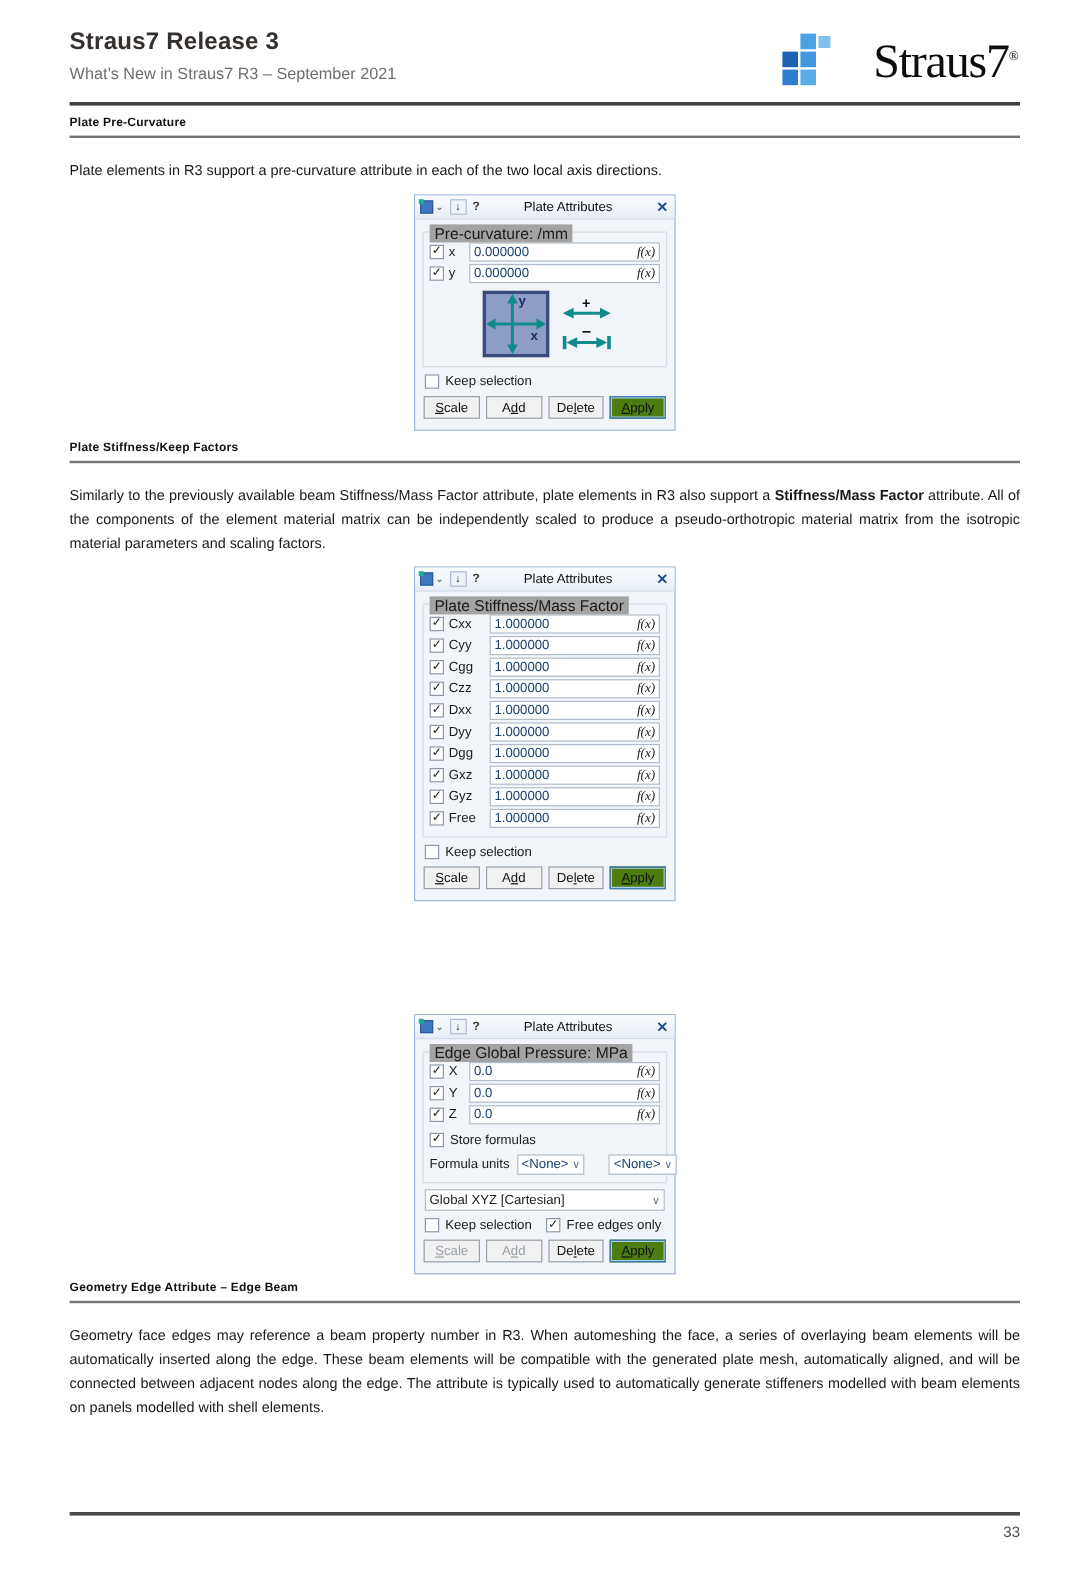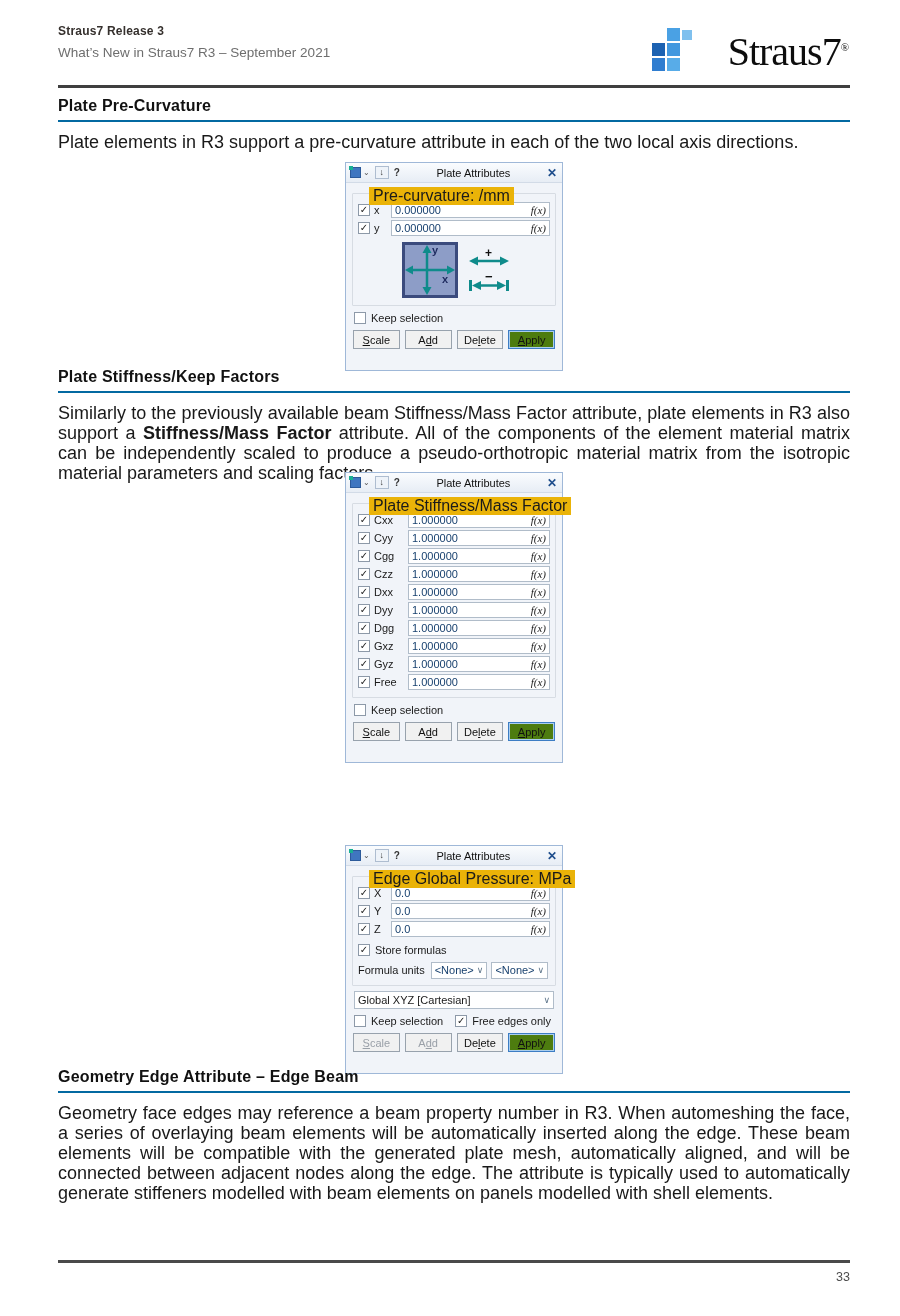--- a/index.html
+++ b/index.html
@@ -1,50 +1,50 @@
 <!DOCTYPE html>
 <html><head>
 <meta charset="utf-8">
 <style>
   * { margin:0; padding:0; box-sizing:border-box; }
   body { width:900px; height:1316px; background:#ffffff; font-family:"Liberation Sans", sans-serif; color:#1c1c1c; position:relative; }
   .page { position:absolute; inset:0; background:#fff; overflow:hidden; }
 
   
   .header { position:absolute; left:58px; top:24px; }
-  .doc-title { font-size:12px; font-weight:bold; color:#35302d; letter-spacing:.2px; }
+  .doc-title { font-size:20px; font-weight:bold; color:#35302d; letter-spacing:.2px; }
   .doc-subtitle { font-size:13.5px; color:#6e6e6e; margin-top:7px; }
   .logo { position:absolute; right:52px; top:24px; display:flex; align-items:flex-start;gap:28px; }
   .logo-squares { position:relative; width:46px; height:46px; margin-right:3px; margin-top:4px; }
   .sq { position:absolute; }
   .logo-word { font-family:"Liberation Serif", serif; font-size:40px; color:#0d0d0d; letter-spacing:-1px; line-height:46px; }
   .logo-reg { font-size:11px; vertical-align:super; color:#0d0d0d; }
   .header-rule { position:absolute; left:58px; right:50px; top:85px; height:3px; background:#3f3f3f; }
 
   
-  .section-heading { position:absolute; left:58px; right:50px; font-size:16px; font-weight:bold; color:#111; padding-bottom:5px; border-bottom:2px solid #0369a1; letter-spacing:.2px; }
-  .para { position:absolute; left:58px; right:50px; font-size:18px; line-height:20px; text-align:justify; color:#191919; }
+  .section-heading { position:absolute; left:58px; right:50px; font-size:10px; font-weight:bold; color:#111; padding-bottom:5px; border-bottom:2px solid #737373; letter-spacing:.2px; }
+  .para { position:absolute; left:58px; right:50px; font-size:12px; line-height:20px; text-align:justify; color:#191919; }
 
   
   .footer-rule { position:absolute; left:58px; right:50px; top:1260px; height:3px; background:#4a4a4a; }
   .page-num { position:absolute; right:50px; top:1270px; font-size:12.5px; color:#4d4d4d; }
 
   
   .dialog { position:absolute; left:345px; width:218px; background:#f1f4f9; border:1px solid #9fb8d8; font-size:11px; color:#1a1a1a; }
   .titlebar { height:20px; display:flex; align-items:center; padding:0 5px 0 4px; background:linear-gradient(#fafcfe,#e7edf5); border-bottom:1px solid #d2dbe7; }
   .app-icon { position:relative; width:11px; height:11px; background:#3f76c0; border:1px solid #2c5a9a; margin-right:2px; }
   .app-icon::before { content:""; position:absolute; left:-2px; top:-2px; width:4px; height:4px; background:#19b094; }
   .tb-chev { font-size:8px; color:#555; margin-right:5px; line-height:1; }
   .dock-icon { width:14px; height:13px; border:1px solid #aebdd0; background:#eef3f9; color:#333; font-size:9px; line-height:11px; text-align:center; margin-right:5px; }
   .help-icon { font-size:10px; font-weight:bold; color:#333; }
   .tb-title { flex:1; text-align:center; font-size:11px; color:#111; }
   .close-x { color:#1f4e8c; font-weight:bold; font-size:12px; line-height:1; }
 
   .grp { margin:10px 6px 4px; border:1px solid #d7dce3; padding:8px 5px 5px; position:relative; border-radius:1px; }
-  .grp-label { position:absolute; top:-7px; left:16px; background:#eab308; padding:0 4px; font-size:16px; color:#1a1a1a; white-space:nowrap; }
+  .grp-label { position:absolute; top:-7px; left:5px; background:#a3a3a3; padding:0 4px; font-size:13px; color:#1a1a1a; white-space:nowrap; }
 
   .row { display:flex; align-items:center; margin:0 0 2px; height:16px; }
   .cb { width:12px; height:12px; background:#fff; border:1px solid #8d99a8; display:inline-flex; align-items:center; justify-content:center; font-size:10px; line-height:1; color:#222; flex:0 0 auto; }
   .cb.empty { color:transparent; }
   .row-label { margin:0 4px 0 4px; white-space:nowrap; }
   .d1 .row-label, .d3 .row-label { width:13px; }
   .d2 .row-label { width:30px; }
   .field { flex:1; height:16px; background:#fff; border:1px solid #b0bcc9; display:flex; align-items:center; padding:0 3px; }
   .field .val { flex:1; color:#17406e; font-size:11px; }
   .fx { font-family:"Liberation Serif", serif; font-style:italic; font-size:11px; color:#222; }
@@ -52,32 +52,32 @@
   .img-area { display:flex; align-items:center; margin:6px 0 2px 44px; }
   .axes-box { width:56px; height:56px; }
   .pm-col { margin-left:10px; display:flex; flex-direction:column; gap:6px; }
 
   .check-row { display:flex; align-items:center; margin:4px 8px 2px; height:15px; }
   .check-row .lbl { margin-left:5px; }
   .checks-inline { display:flex; align-items:center; gap:12px; margin:4px 8px 2px; height:15px; }
   .checks-inline .pair { display:flex; align-items:center; }
   .checks-inline .lbl { margin-left:5px; }
 
-  .btn-row { display:flex; gap:5px; padding:3px 7px 21px;justify-content:flex-end; }
+  .btn-row { display:flex; gap:5px; padding:3px 7px 9px;justify-content:flex-end; }
   .btn { flex:1; height:19px; background:#f1f1f1; border:1px solid #98a2ad; font-size:11px; font-family:"Liberation Sans", sans-serif; color:#111; text-align:center; line-height:16px; padding:0; }
   .btn.primary { border-color:#3d7dc4; background:#4d7c0f; box-shadow:inset 0 0 0 1px #a9cdee; }
   .btn.disabled { color:#9aa0a8; }
   .u { text-decoration:underline; }
 
   .units-row { display:flex; align-items:center; margin:3px 0 1px; height:18px; }
   .units-label { white-space:nowrap; margin-right:6px; }
   .select { height:17px; background:#fff; border:1px solid #b0bcc9; display:flex; align-items:center; padding:0 3px; }
   .select .sel-val { flex:1; color:#17406e; }
   .select .chev { color:#5a7288; font-size:9px; margin-left:3px; }
-  .unit-select { width:63px; margin-right:4px; }
+  .unit-select { width:63px; margin-right:20px; }
   .combo-wide { margin:5px 8px 2px; height:18px; }
 </style>
 </head>
 <body>
 
 <div class="page">
 
   <div class="header">
     <div class="doc-title">Straus7 Release 3</div>
     <div class="doc-subtitle">What’s New in Straus7 R3 – September 2021</div>

